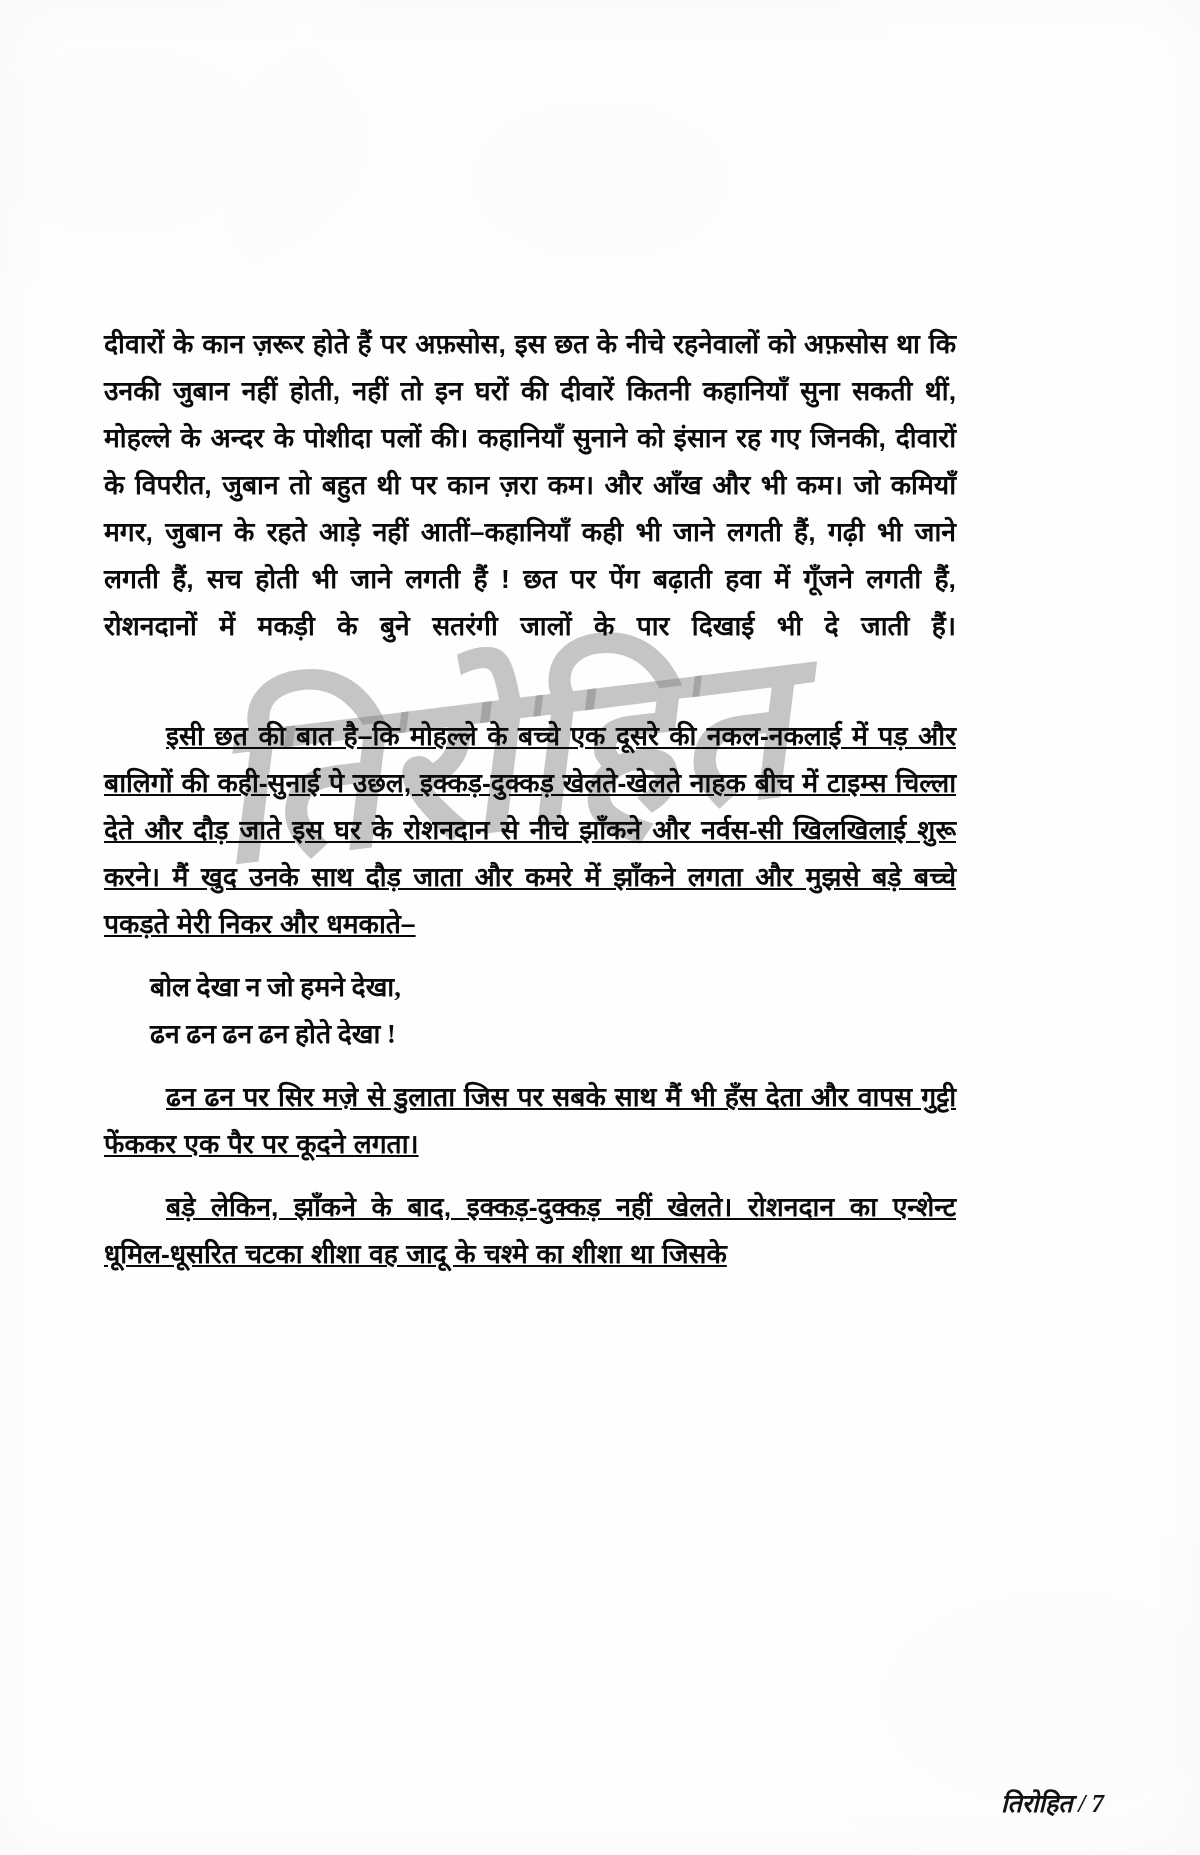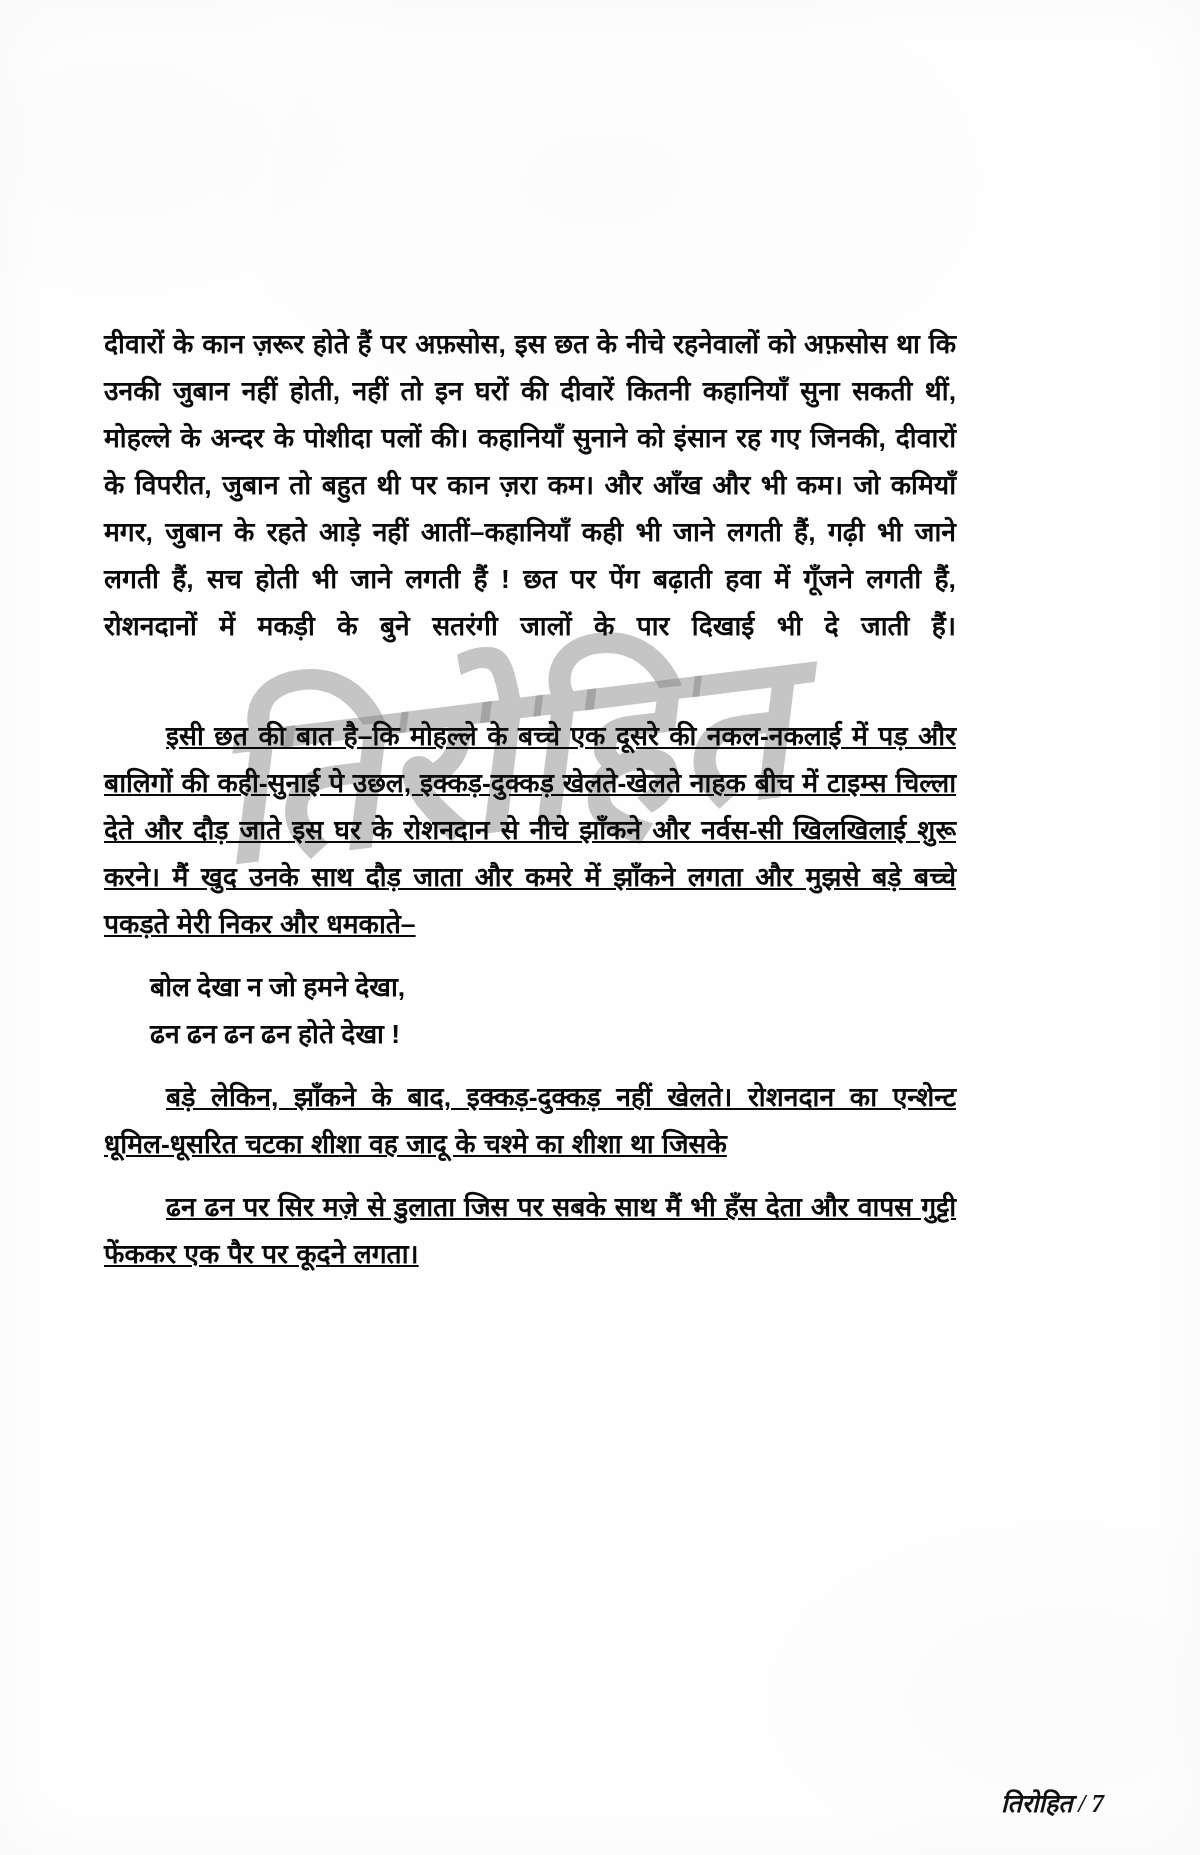--- a/index.html
+++ b/index.html
@@ -89,21 +89,21 @@
   .para.flush::after {
     content: "";
     display: inline-block;
     width: 100%;
   }
 
   .verse {
     margin: 0;
     padding-left: 62px;
     color: #0a0a0a;
-    font-family: Liberation Sans, sans-serif;
+    font-family: Liberation Serif, serif;
     font-size: 26.5px;
     font-weight: 700;
     line-height: 47px;
     text-align: left;
     white-space: nowrap;
   }
 
   
   .footer {
     position: absolute;
@@ -137,23 +137,23 @@
     <p class="para flush">दीवारों के कान ज़रूर होते हैं पर अफ़सोस, इस छत के नीचे रहनेवालों को अफ़सोस था कि उनकी जुबान नहीं होती, नहीं तो इन घरों की दीवारें कितनी कहानियाँ सुना सकती थीं, मोहल्ले के अन्दर के पोशीदा पलों की। कहानियाँ सुनाने को इंसान रह गए जिनकी, दीवारों के विपरीत, जुबान तो बहुत थी पर कान ज़रा कम। और आँख और भी कम। जो कमियाँ मगर, जुबान के रहते आड़े नहीं आतीं–कहानियाँ कही भी जाने लगती हैं, गढ़ी भी जाने लगती हैं, सच होती भी जाने लगती हैं ! छत पर पेंग बढ़ाती हवा में गूँजने लगती हैं, रोशनदानों में मकड़ी के बुने सतरंगी जालों के पार दिखाई भी दे जाती हैं।</p>
 
     <p class="para indent">इसी छत की बात है–कि मोहल्ले के बच्चे एक दूसरे की नकल-नकलाई में पड़ और बालिगों की कही-सुनाई पे उछल, इक्कड़-दुक्कड़ खेलते-खेलते नाहक बीच में टाइम्स चिल्ला देते और दौड़ जाते इस घर के रोशनदान से नीचे झाँकने और नर्वस-सी खिलखिलाई शुरू करने। मैं खुद उनके साथ दौड़ जाता और कमरे में झाँकने लगता और मुझसे बड़े बच्चे पकड़ते मेरी निकर और धमकाते–</p>
 
     <p class="verse">बोल देखा न जो हमने देखा,</p>
 
     <p class="verse">ढन ढन ढन ढन होते देखा !</p>
 
 
 
+    <p class="para indent">ढन ढन पर सिर मज़े से डुलाता जिस पर सबके साथ मैं भी हँस देता और वापस गुट्टी फेंककर एक पैर पर कूदने लगता।</p>
+
     <p class="para indent">बड़े लेकिन, झाँकने के बाद, इक्कड़-दुक्कड़ नहीं खेलते। रोशनदान का एन्शेन्ट धूमिल-धूसरित चटका शीशा वह जादू के चश्मे का शीशा था जिसके</p>
-
-    <p class="para indent">ढन ढन पर सिर मज़े से डुलाता जिस पर सबके साथ मैं भी हँस देता और वापस गुट्टी फेंककर एक पैर पर कूदने लगता।</p>
 
   </div>
 
   <div class="footer">
     <span>तिरोहित</span>
     <span class="sep">/</span>
     <span>7</span>
   </div>
 
   <div class="edge-shade"></div>

